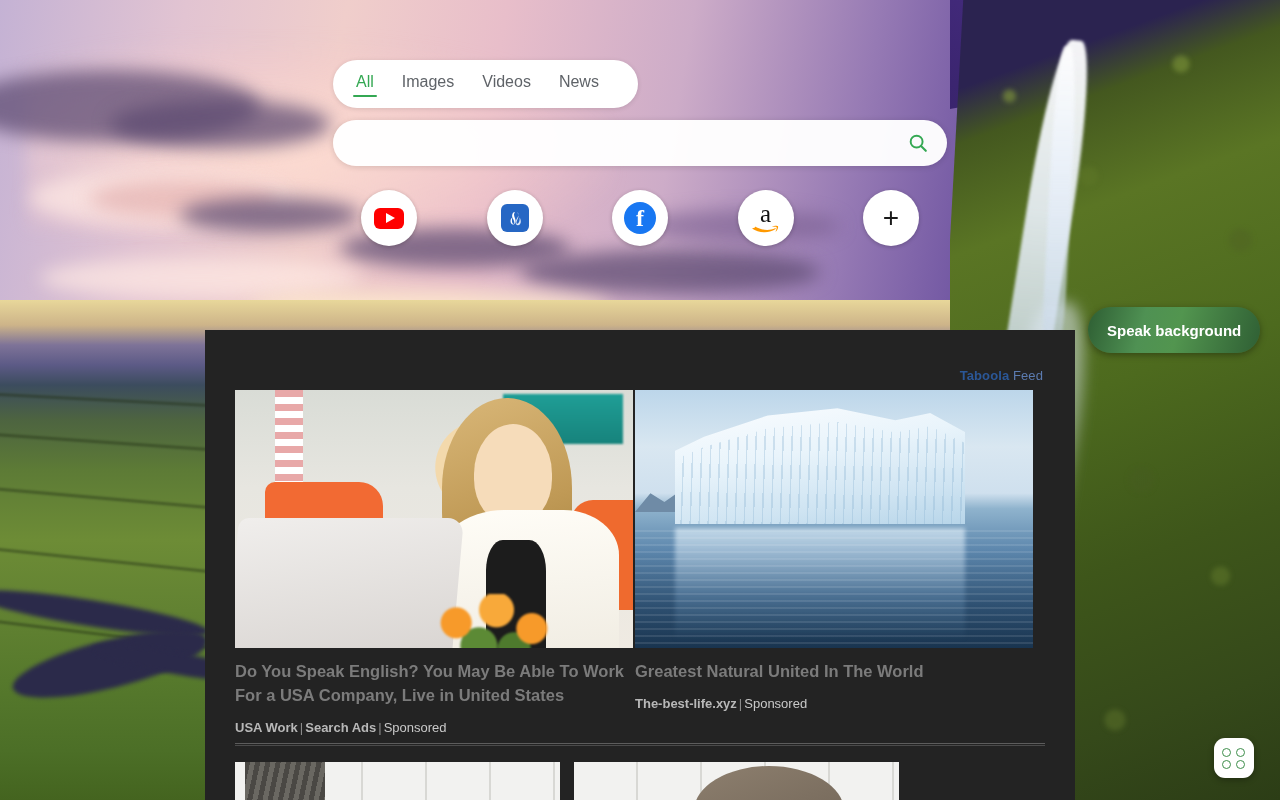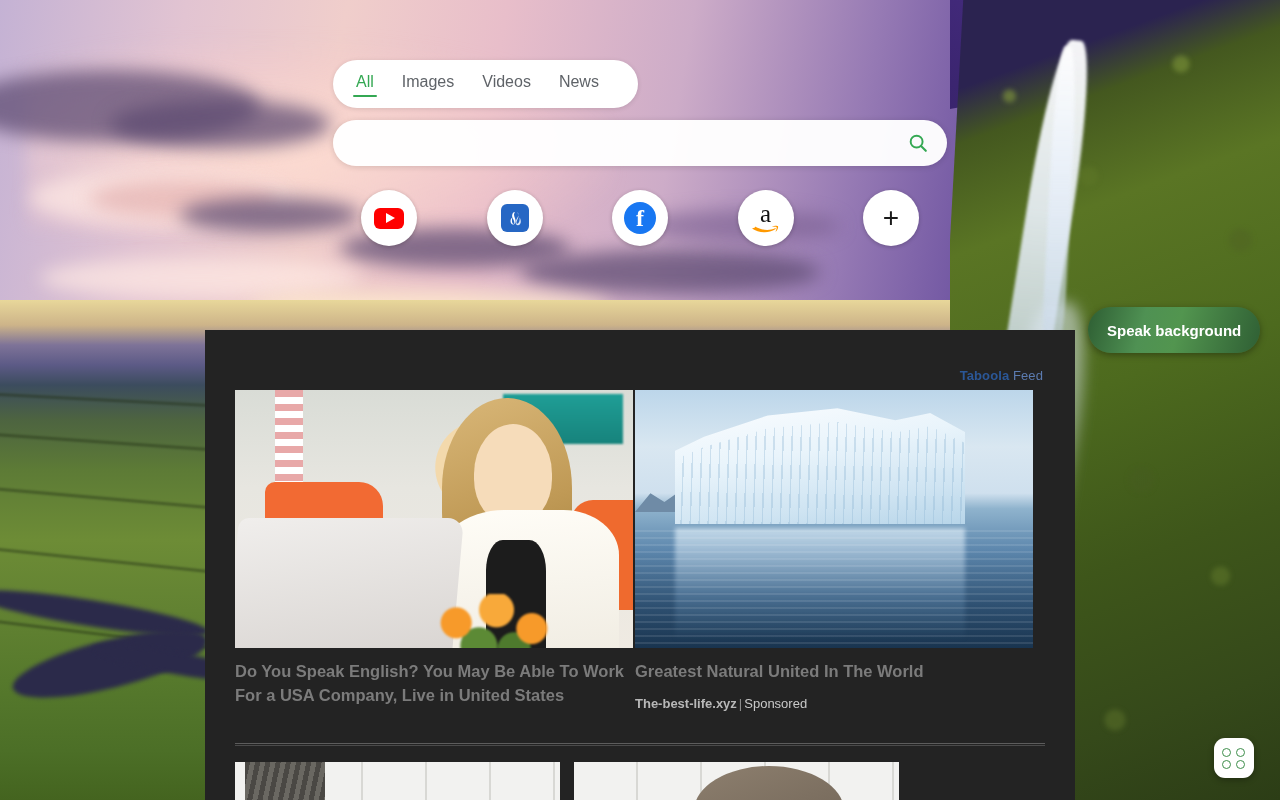--- a/index.html
+++ b/index.html
@@ -486,20 +486,23 @@
           <div class="chair2"></div>
           <div class="hair"></div>
           <div class="face"></div>
           <div class="jacket"></div>
           <div class="top"></div>
           <div class="laptop"></div>
           <div class="flowers"></div>
         </div>
       </div>
       <div class="card-title">Do You Speak English? You May Be Able To Work For a USA Company, Live in United States</div>
+      <div class="card-src">
+        <span class="s1">USA Work</span><span class="sep">|</span><span class="s1">Search Ads</span><span class="sep">|</span><span class="s3">Sponsored</span>
+      </div>
     </div>
 
     <div class="card">
       <div class="thumb">
         <div class="art-ice">
           <div class="mtn"></div>
           <div class="berg"></div>
           <div class="berg-lines"></div>
           <div class="refl"></div>
           <div class="ripple"></div>

